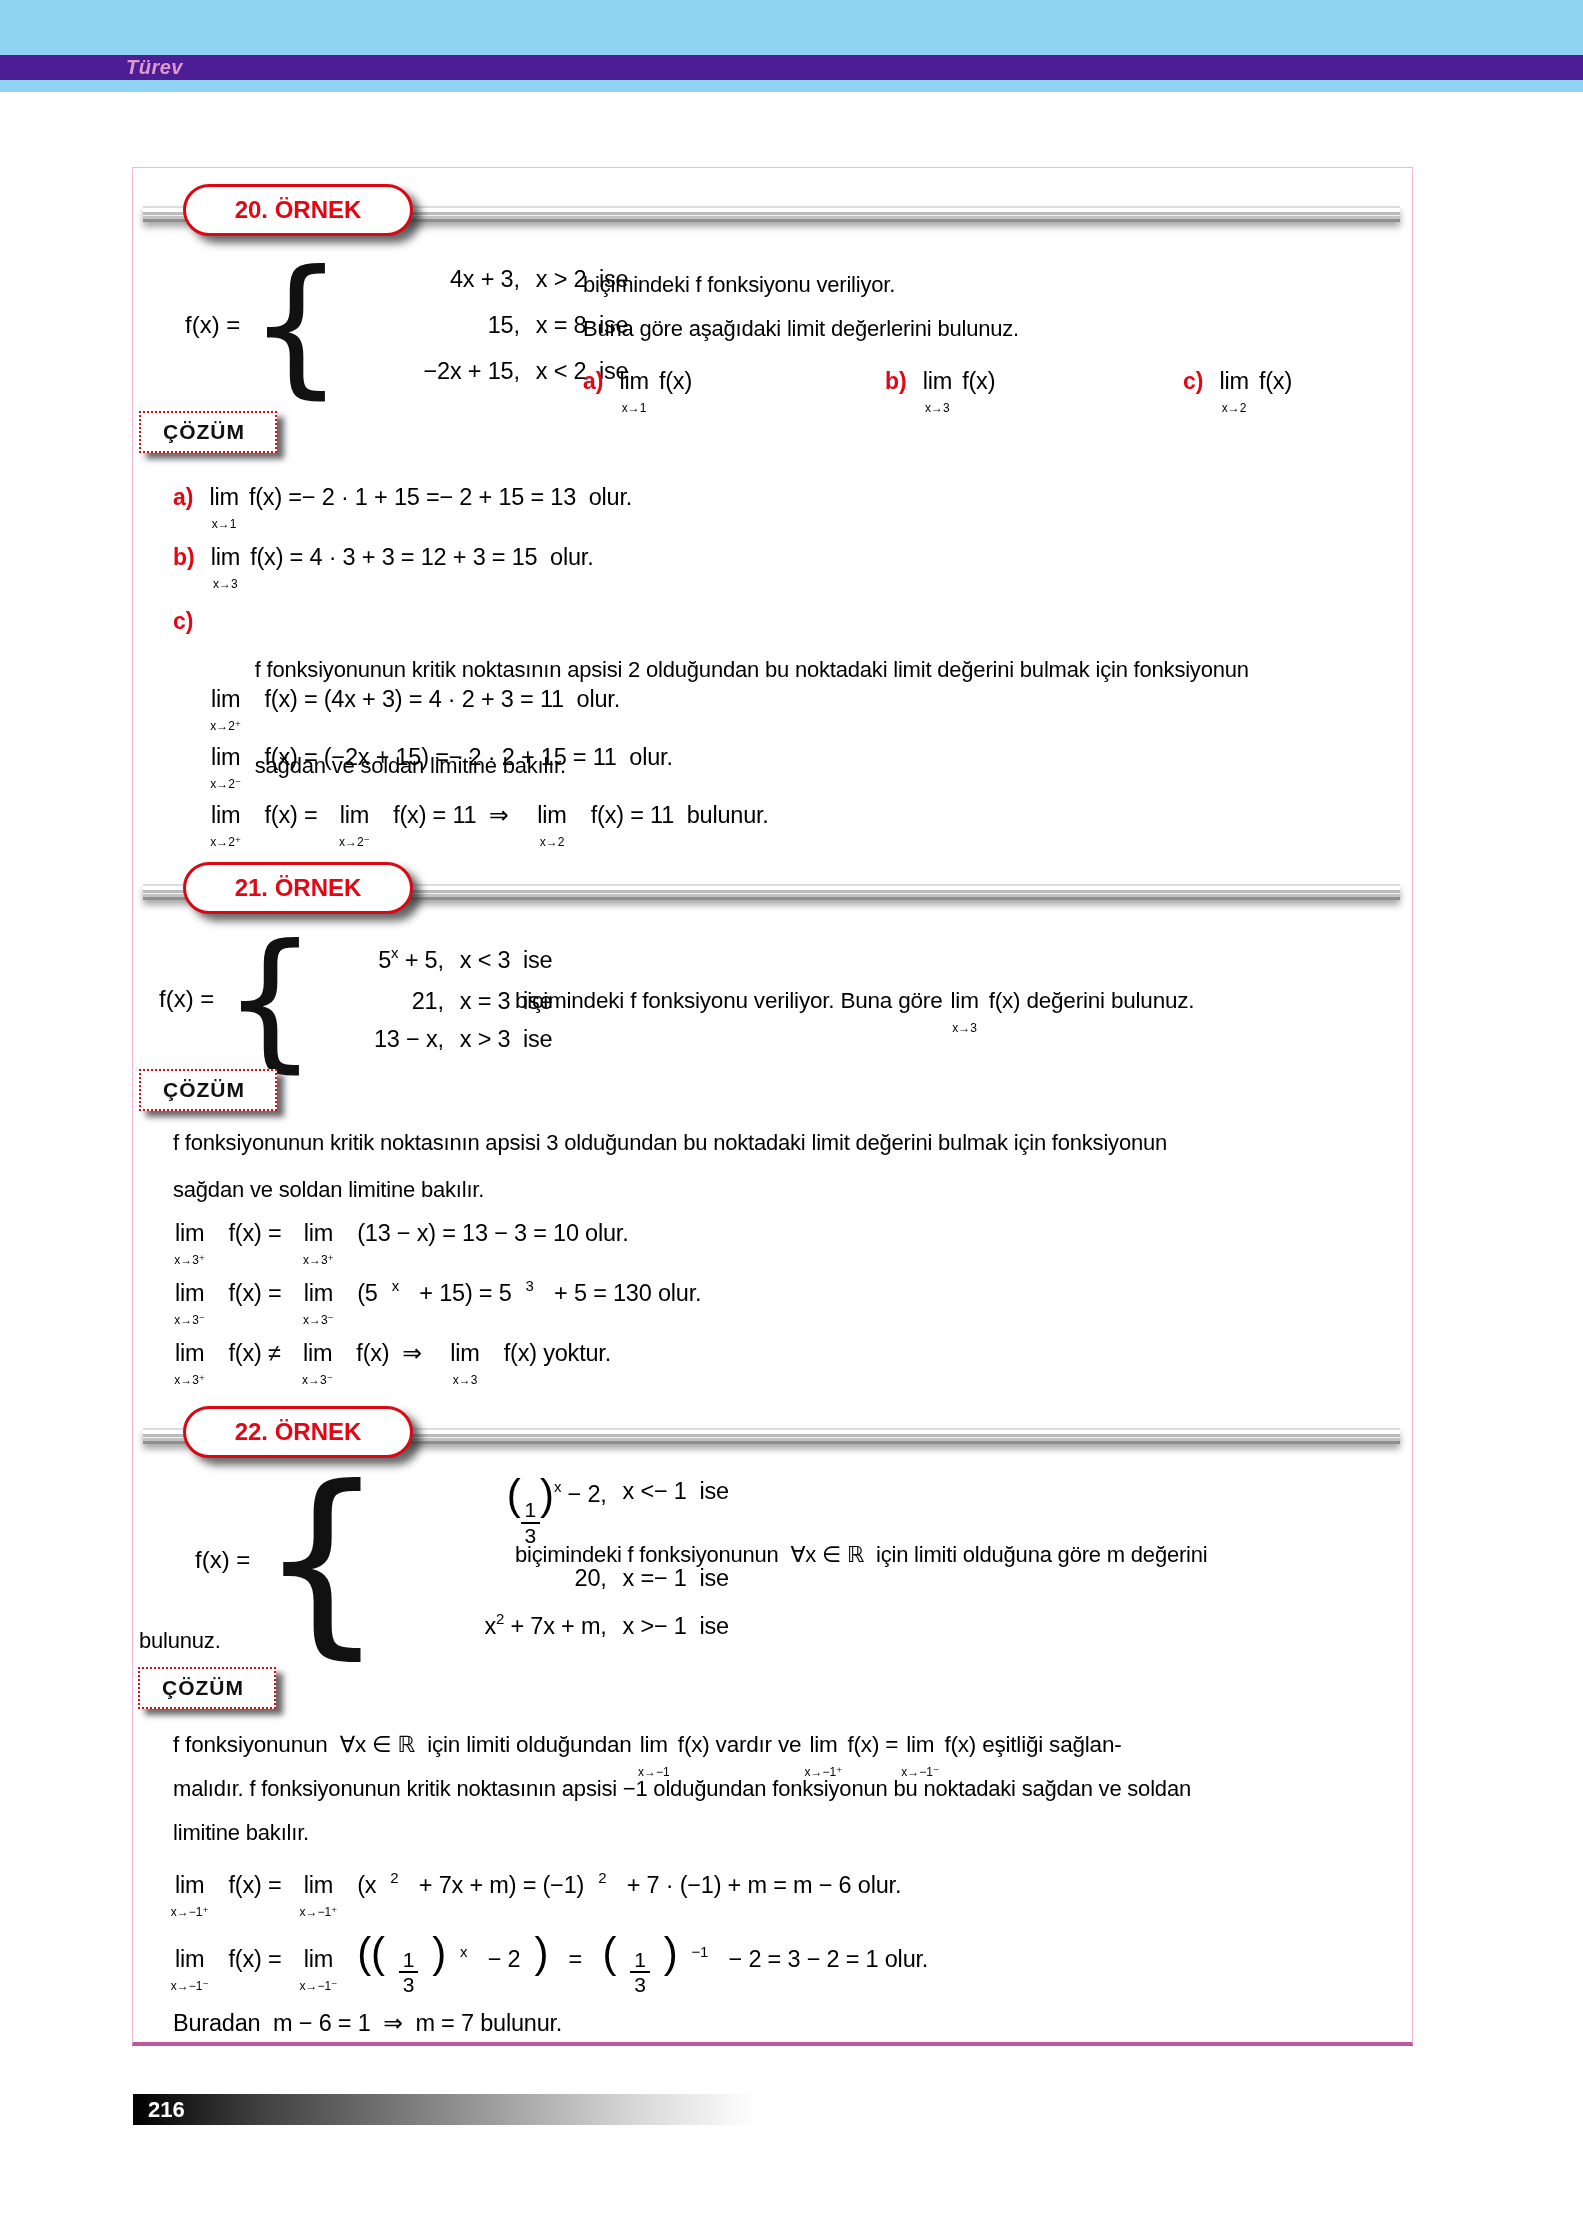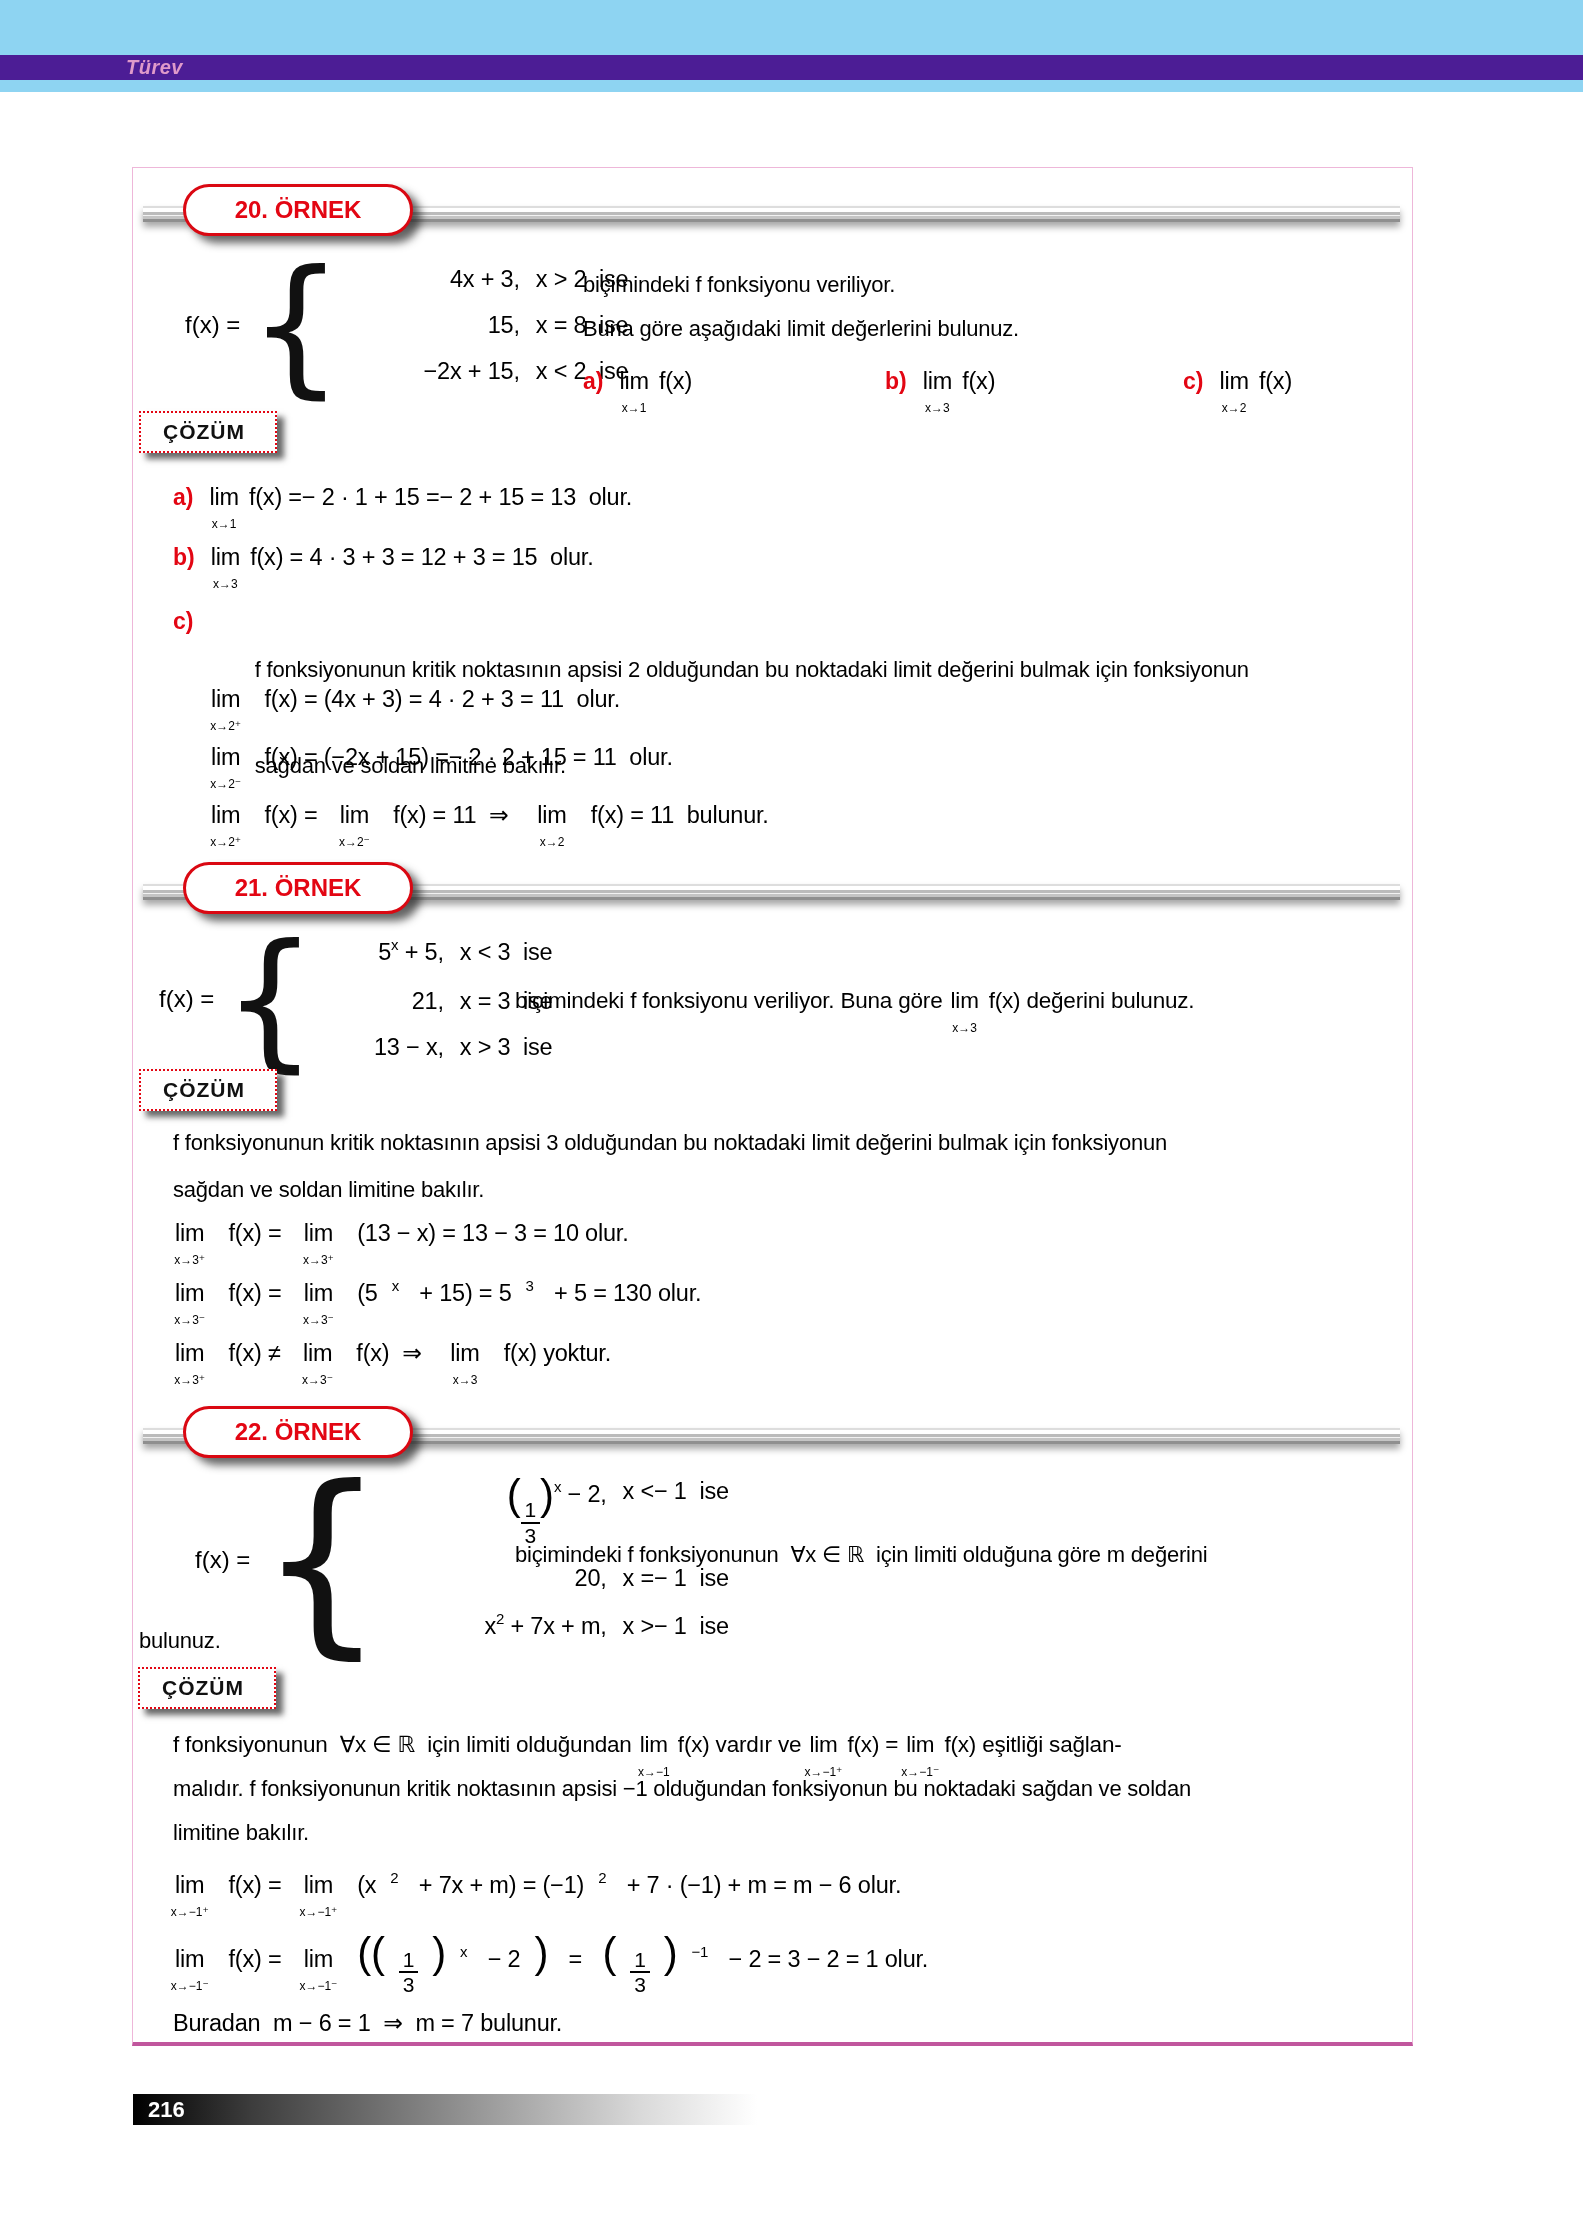--- a/index.html
+++ b/index.html
@@ -162,21 +162,21 @@
     <div class="sol-line math" style="left:76px;top:514px"><span class="lim"><span class="limw">lim</span><span class="lims">x→2⁺</span></span><span class="mt">f(x) = (4x + 3) = 4 · 2 + 3 = 11  olur.</span></div>
     <div class="sol-line math" style="left:76px;top:572px"><span class="lim"><span class="limw">lim</span><span class="lims">x→2⁻</span></span><span class="mt">f(x) = (−2x + 15) =− 2 · 2 + 15 = 11  olur.</span></div>
     <div class="sol-line math" style="left:76px;top:630px"><span class="lim"><span class="limw">lim</span><span class="lims">x→2⁺</span></span><span class="mt">f(x) = </span><span class="lim"><span class="limw">lim</span><span class="lims">x→2⁻</span></span><span class="mt">f(x) = 11  ⇒  </span><span class="lim"><span class="limw">lim</span><span class="lims">x→2</span></span><span class="mt">f(x) = 11  bulunur.</span></div>
 
     <div class="ridge" style="top:716px"></div>
     <div class="badge" style="left:50px;top:694px">21. ÖRNEK</div>
 
     <div class="pw" style="left:26px;top:762px">
       <span class="fxl">f(x) =</span>
       <span class="brace" style="font-size:150px">{</span>
-      <div class="pwrows" style="gap:12px">
+      <div class="pwrows" style="gap:4px">
         <div class="pwrow">
           <span class="pwexpr math" style="width:120px"><span class="mt">5</span><span class="msup">x</span><span class="mt"> + 5,</span></span>
           <span class="pwcond math"><span class="mt">x &lt; 3  ise</span></span>
         </div>
         <div class="pwrow">
           <span class="pwexpr math" style="width:120px"><span class="mt">21,</span></span>
           <span class="pwcond math"><span class="mt">x = 3  ise</span></span>
         </div>
         <div class="pwrow">
           <span class="pwexpr math" style="width:120px"><span class="mt">13 − x,</span></span>

